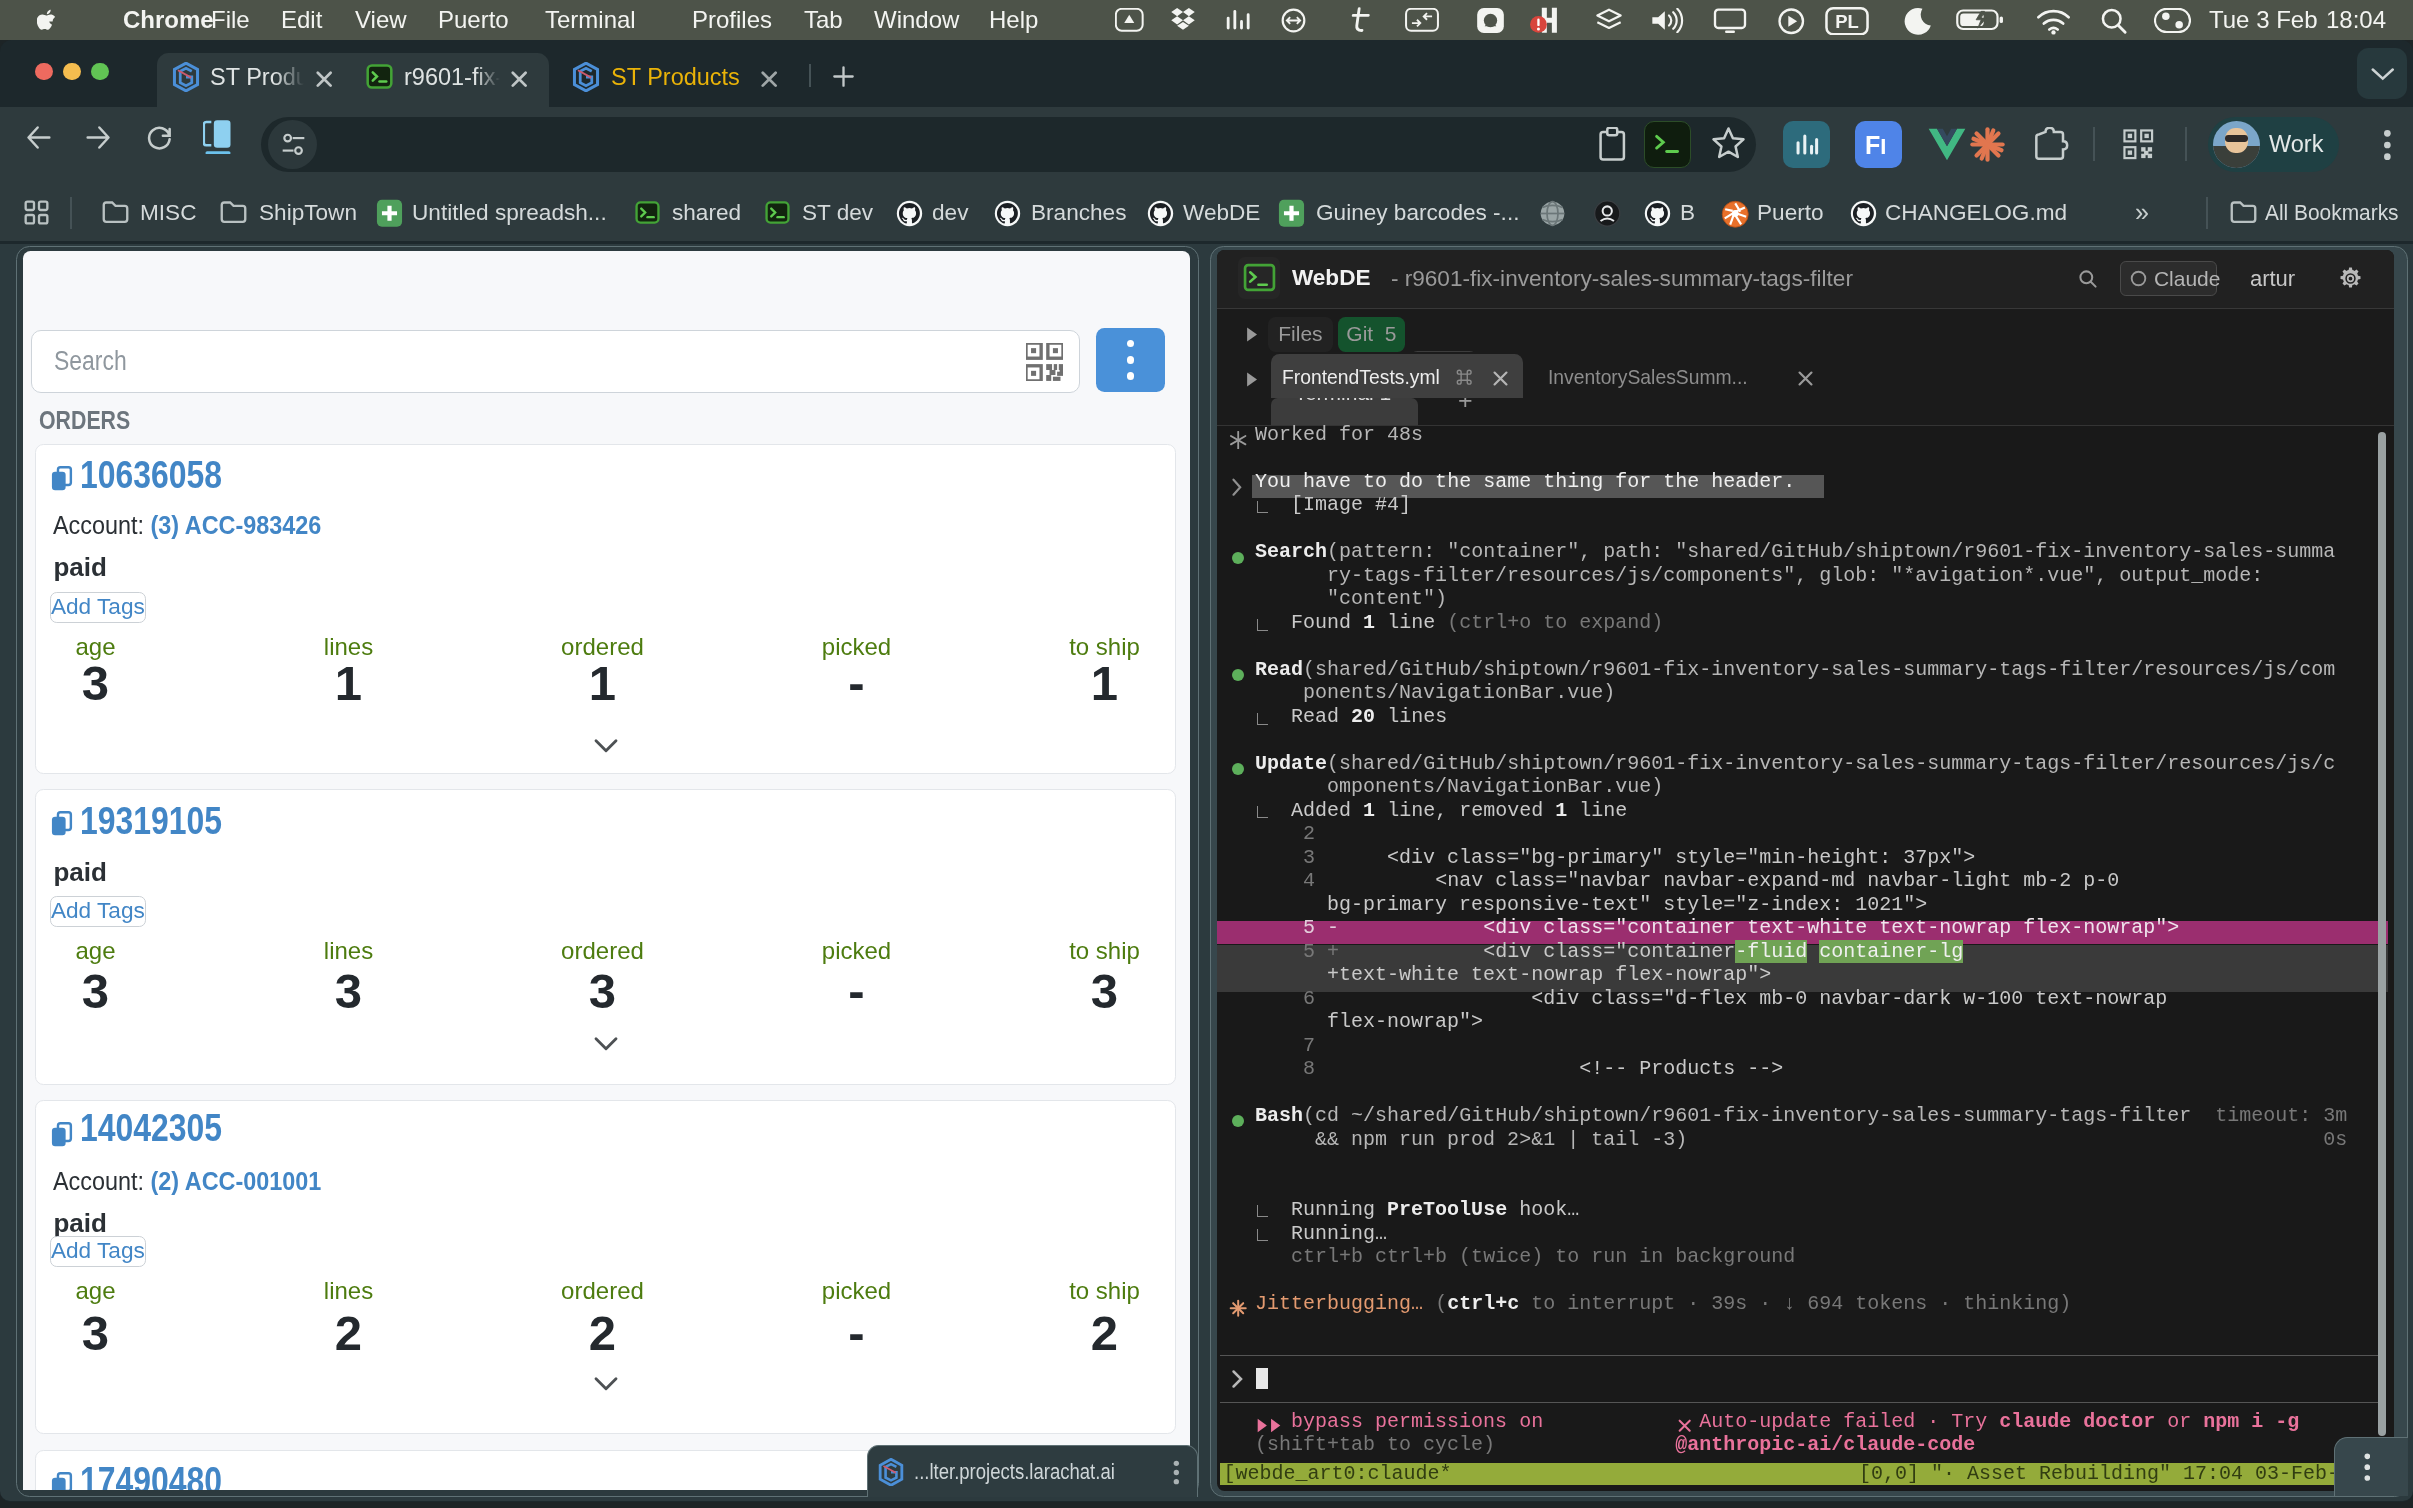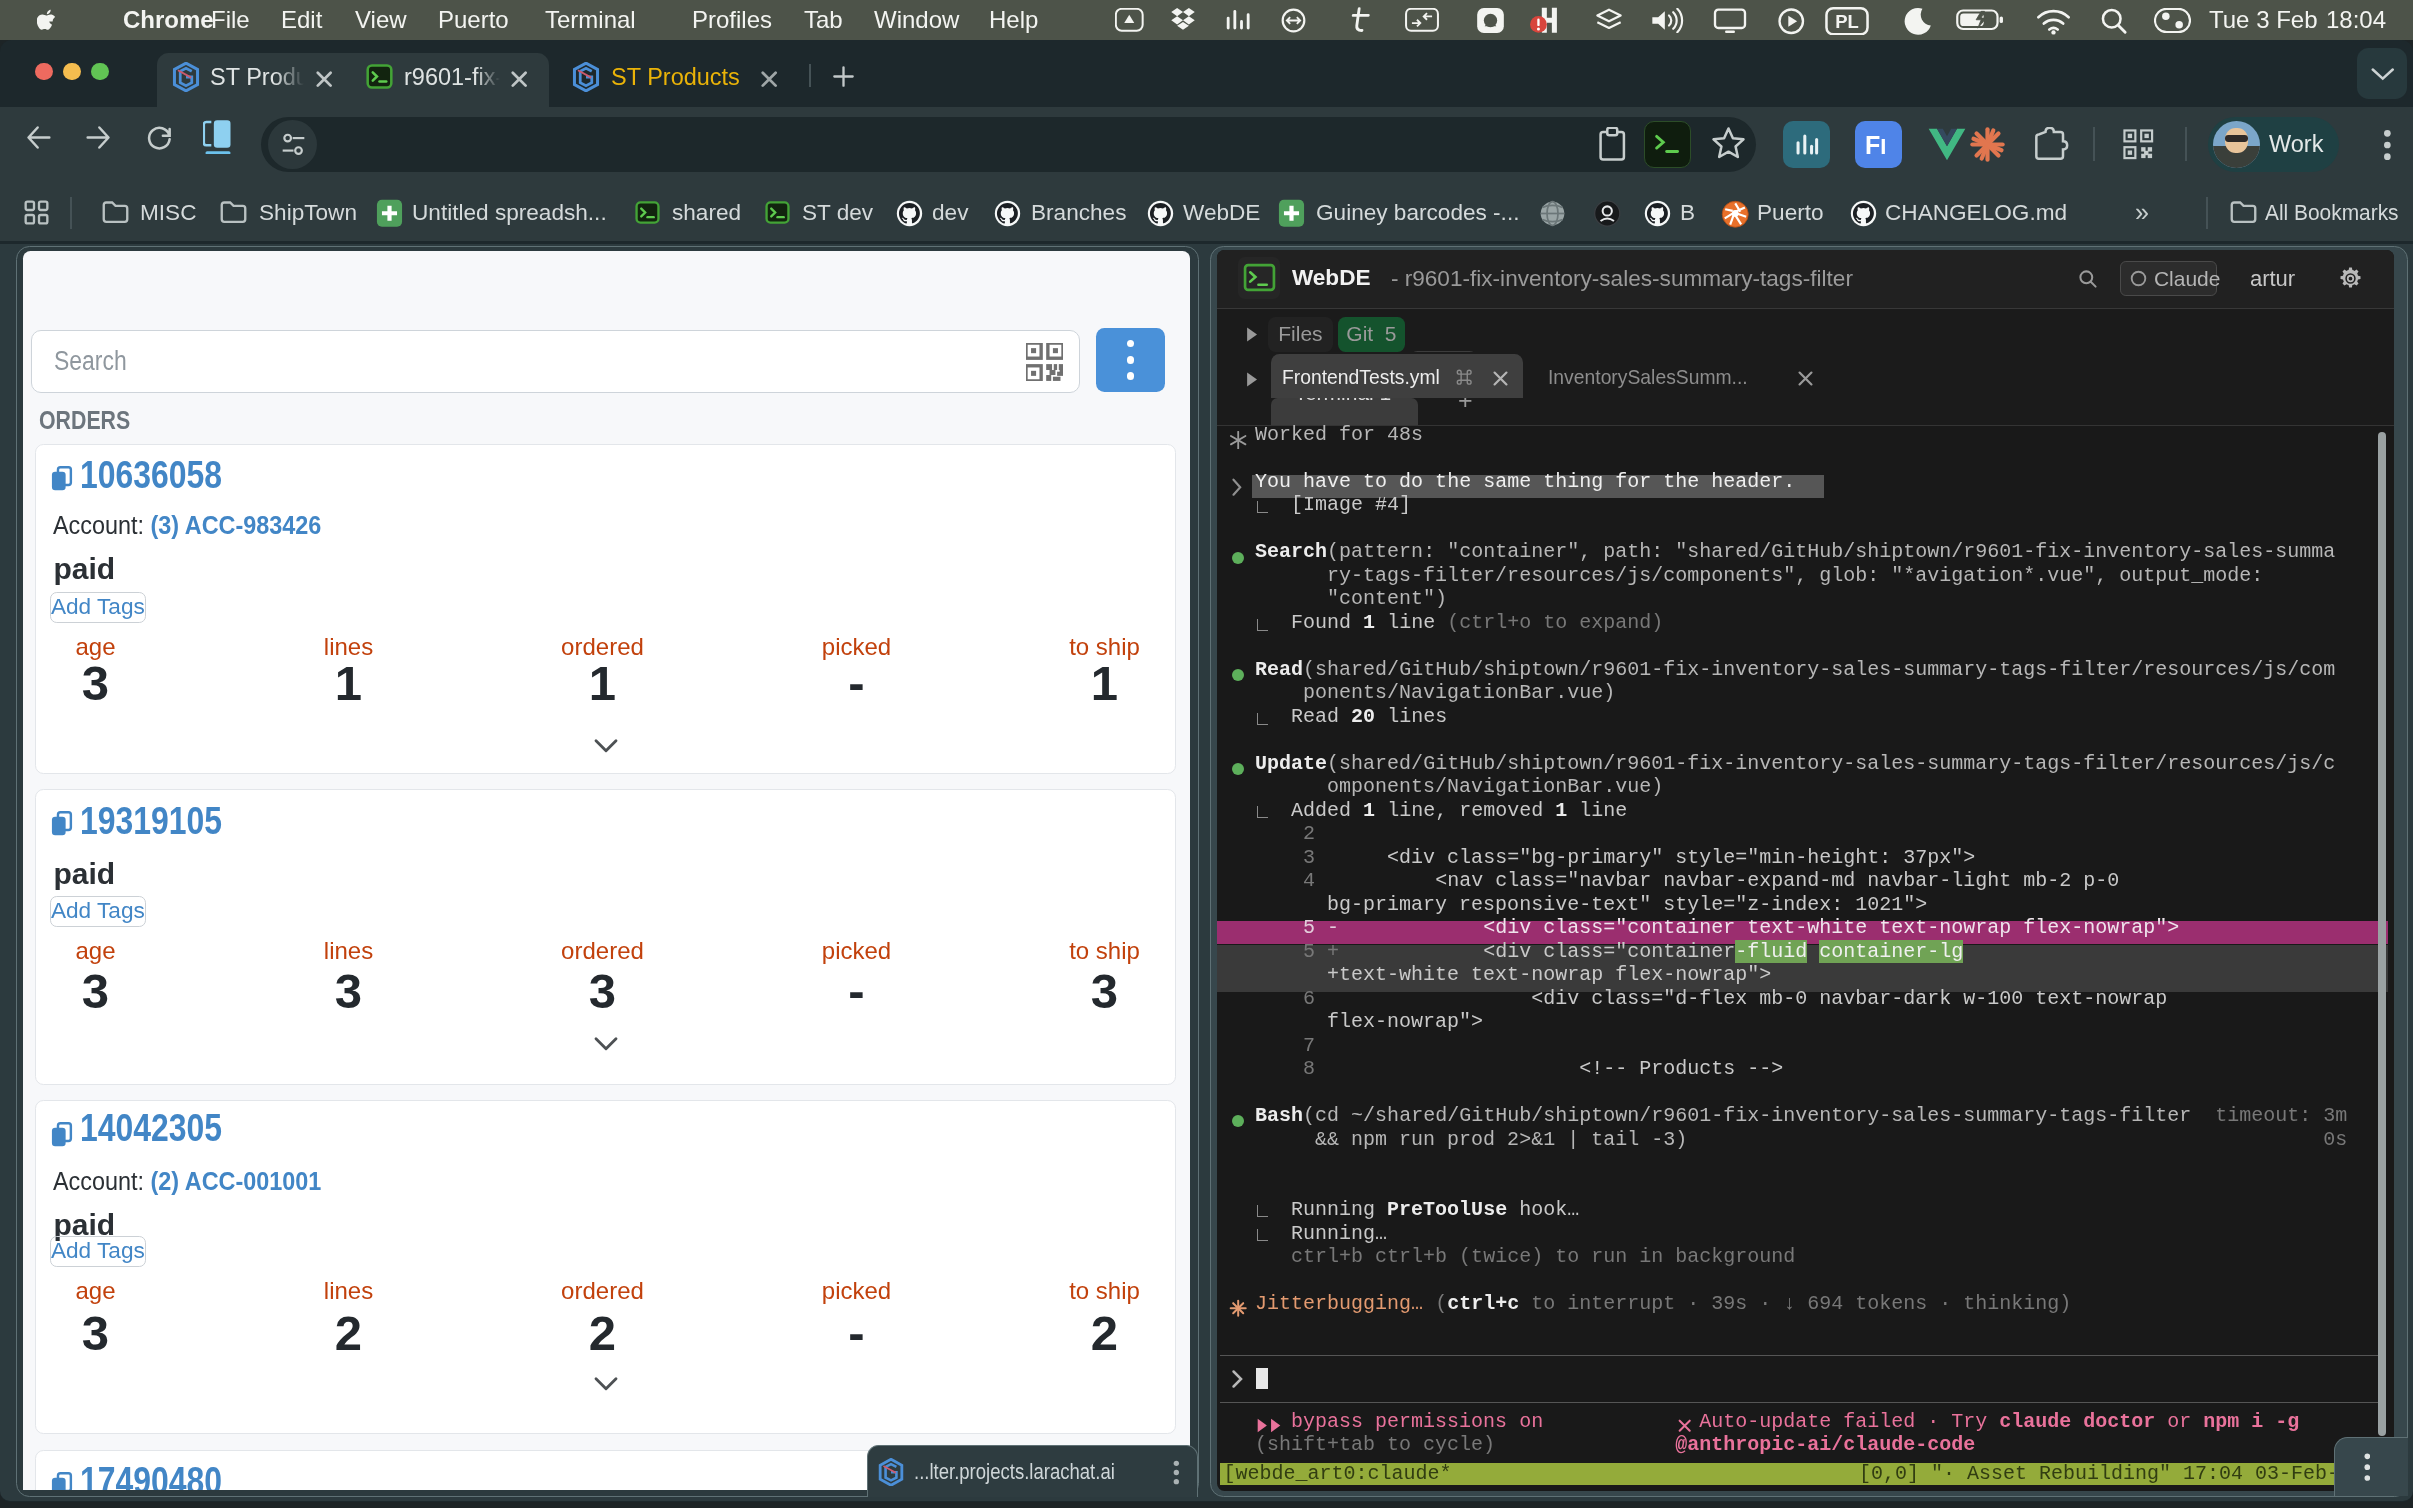--- a/index.html
+++ b/index.html
@@ -22,23 +22,23 @@
 
 #lwin { position:absolute; left:16px; top:246px; width:1183px; height:1251px; border:1.7px solid #5f7175; border-radius:13.4px; background:#2c3a3e; }
 #lpage { position:absolute; left:5.9px; top:4.2px; width:1167px; height:1239px; background:#f7f8fa; border-radius:7.5px 7.5px 0 0; overflow:hidden; }
 #lnav { position:absolute; left:0; top:0; width:1167px; height:61px; background:#4a91d9; color:#fff; }
 .navitem { position:absolute; top:0; height:61px; line-height:61px; font-size:26px; color:rgba(255,255,255,.95); transform:scaleX(0.76); transform-origin:left center; }
 .caret { display:inline-block; width:0; height:0; border-left:6.7px solid transparent; border-right:6.7px solid transparent; border-top:8.4px solid rgba(255,255,255,.95);}
 .card { position:absolute; left:12.6px; width:1141px; background:#fff; border:1.7px solid #e3e6ea; border-radius:8.4px; }
 .ordnum { position:absolute; left:44px; font-size:38px; font-weight:bold; color:#4286c6; transform:scaleX(0.84); transform-origin:left center; }
 .acct { position:absolute; left:17px; font-size:26px; color:#2b3035; transform:scaleX(0.9); transform-origin:left center; }
 .acct b { color:#4286c6; }
-.paid { position:absolute; left:17px; font-size:30px; font-weight:bold; color:#2b3035; }
+.paid { position:absolute; left:17px; font-size:26px; font-weight:bold; color:#2b3035; }
 .addtags { position:absolute; left:13.4px; width:96px; height:31px; border:1.7px solid #ccd1d6; border-radius:6.7px; color:#4286c6; font-size:22.6px; text-align:center; line-height:28px; white-space:nowrap; }
-.stlabel { position:absolute; font-size:24px; color:#c2410c; transform:translateX(-50%); white-space:nowrap; }
+.stlabel { position:absolute; font-size:24px; color:#4d7c0f; transform:translateX(-50%); white-space:nowrap; }
 .stnum { position:absolute; font-size:49px; font-weight:bold; color:#24292e; transform:translateX(-50%); white-space:nowrap; }
 .chev { position:absolute; left:50%; width:30px; height:30px; transform:translateX(-50%); }
 .cpyicon { position:absolute; left:15px; width:22px; height:25px; }
 
 #rwin { position:absolute; left:1210px; top:246px; width:1198px; height:1251px; border:1.7px solid #5f7175; border-radius:13.4px; background:#37474c; }
 #rterm { position:absolute; left:5.9px; top:2.5px; width:1177px; height:1241px; background:#191919; border-radius:7.5px; overflow:hidden; }
 
 #rhdr { position:absolute; left:0; top:0; width:1183px; height:59px; background:#212121; border-bottom:0.8px solid #383838; }
 #rtabs2 { position:absolute; left:0; top:59px; width:1183px; height:44px; background:#1b1b1b; }
 #rftabs { position:absolute; left:0; top:102px; width:1183px; height:46px; background:#1b1b1b; }

